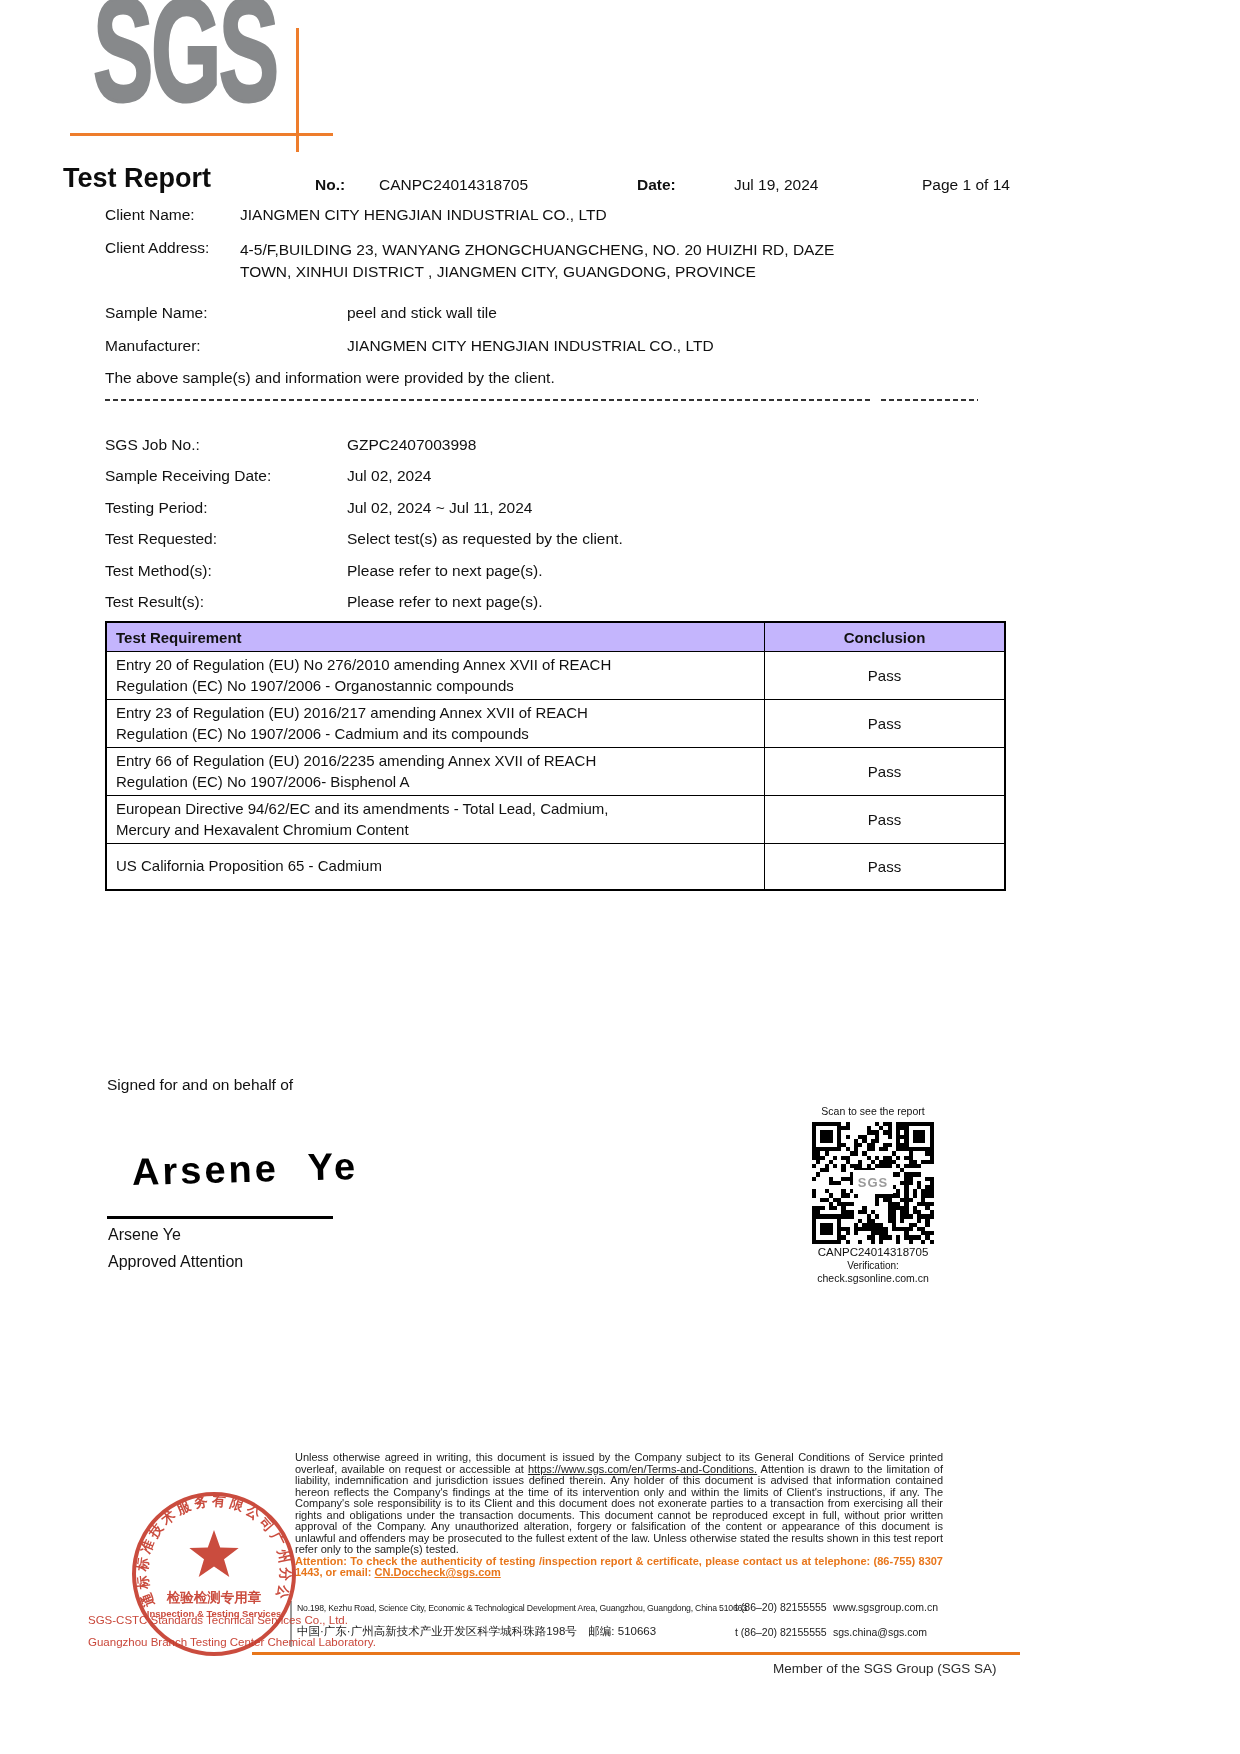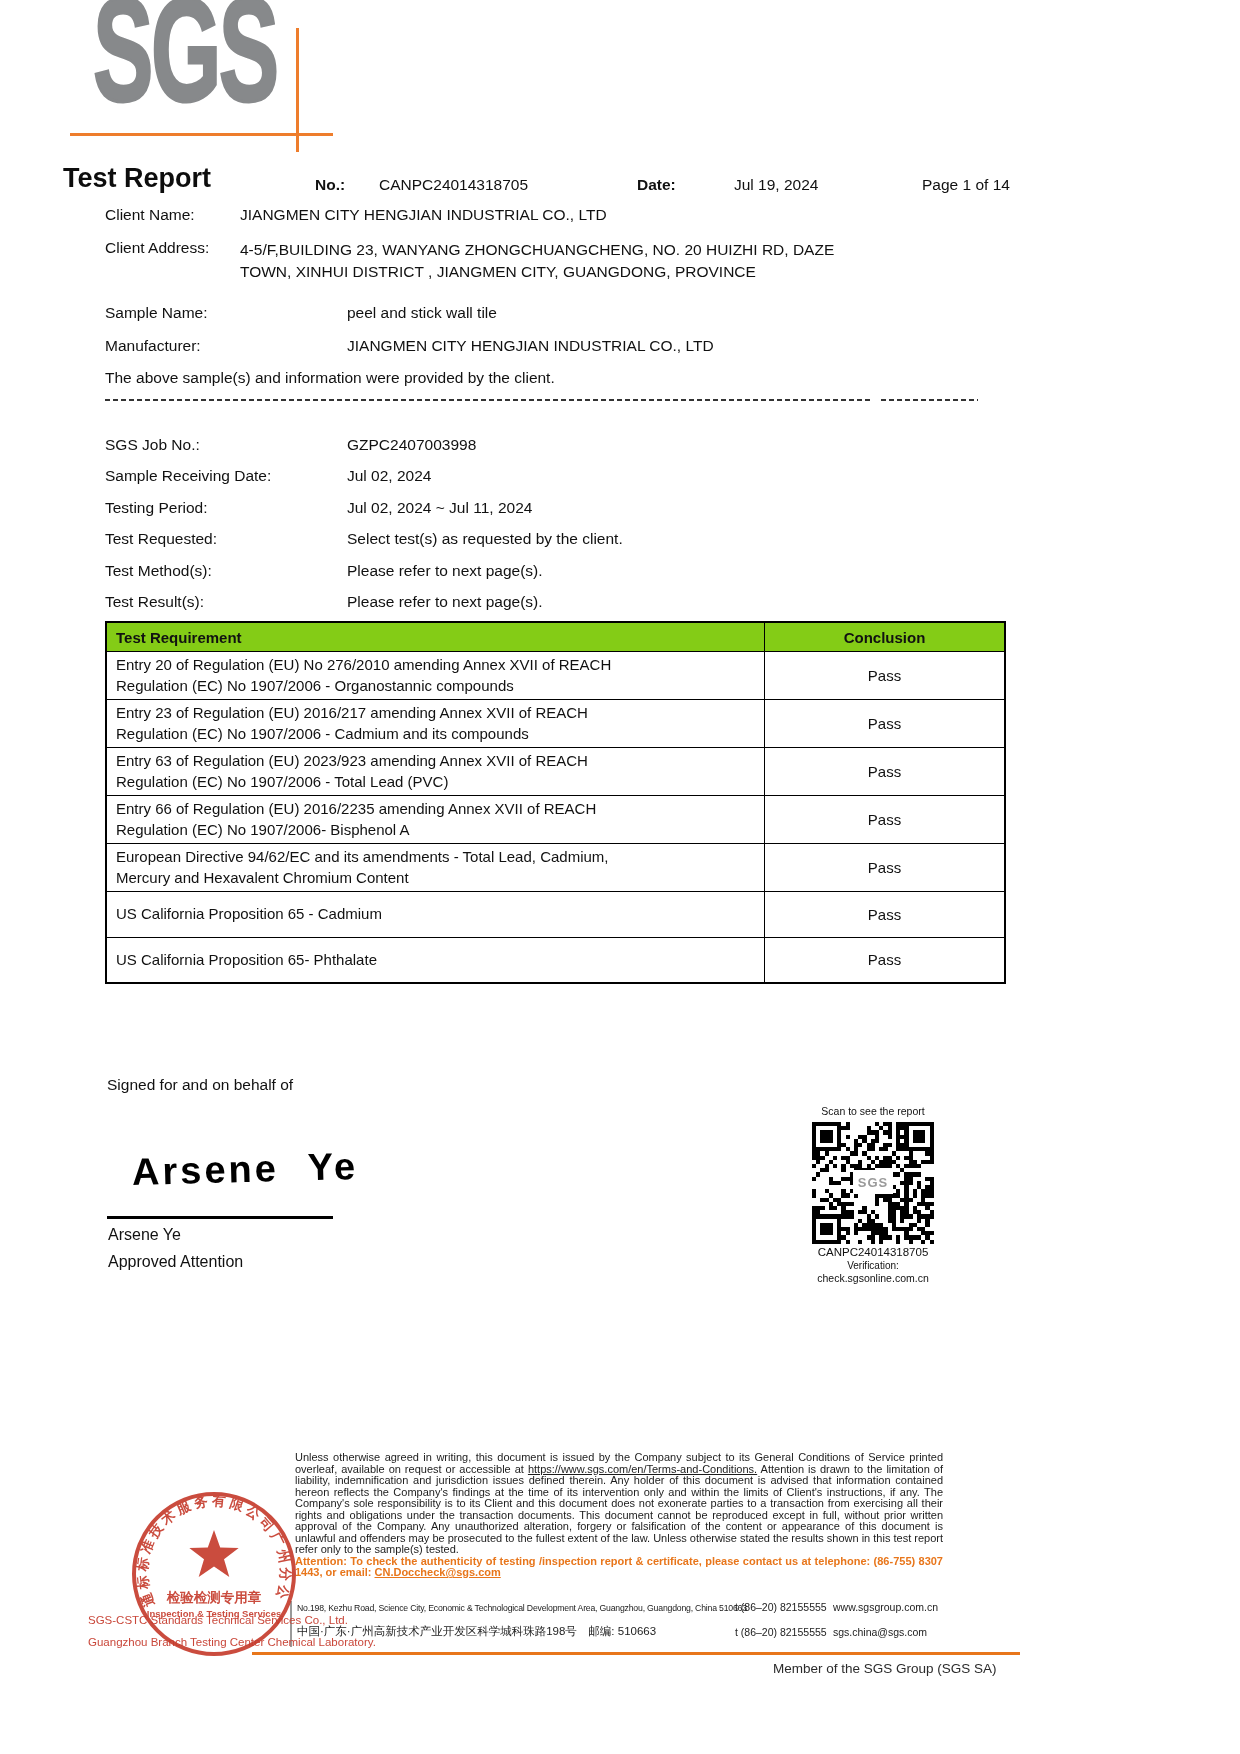--- a/index.html
+++ b/index.html
@@ -17,21 +17,21 @@
   .hf{position:absolute;font-size:15.5px;white-space:nowrap;}
   .b{font-weight:bold;}
   .kv-label{position:absolute;font-size:15.5px;white-space:nowrap;}
   .kv-value{position:absolute;font-size:15.5px;white-space:pre-line;}
   .dash{position:absolute;height:2px;
         background:repeating-linear-gradient(90deg,#333 0 5px,transparent 5px 8px);}
   
   .tbl-wrap{position:absolute;left:105px;top:621px;width:901px;}
   table.req{width:100%;border-collapse:collapse;border:2px solid #000;font-size:15px;}
   table.req th,table.req td{border:1px solid #000;padding:3px 9px;vertical-align:middle;}
-  table.req th{background:#84cc16;height:22px;}
+  table.req th{background:#c4b5fd;height:22px;}
   th.h-req{text-align:left;}
   th.h-con{text-align:center;width:221px;}
   td.c-req{line-height:20.5px;white-space:pre-line;}
   td.c-pass{text-align:center;}
   tr.tall td{padding-top:12px;padding-bottom:12px;}
   
   .sig-script{position:absolute;left:132px;top:1148px;font-family:cursive,sans-serif;
               font-size:38px;font-weight:bold;letter-spacing:3px;word-spacing:16px;
               transform:rotate(-1.5deg);color:#000;}
   .sig-line{position:absolute;left:107px;top:1216px;width:226px;height:2.5px;background:#000;}
@@ -113,40 +113,31 @@
         <td class="c-req">Entry 20 of Regulation (EU) No 276/2010 amending Annex XVII of REACH
 Regulation (EC) No 1907/2006 - Organostannic compounds</td>
         <td class="c-pass">Pass</td>
       </tr>
       <tr>
         <td class="c-req">Entry 23 of Regulation (EU) 2016/217 amending Annex XVII of REACH
 Regulation (EC) No 1907/2006 - Cadmium and its compounds</td>
         <td class="c-pass">Pass</td>
       </tr>
       <tr>
-        <td class="c-req">Entry 63 of Regulation (EU) 2023/923 amending Annex XVII of REACH
-Regulation (EC) No 1907/2006 - Total Lead (PVC)</td>
-        <td class="c-pass">Pass</td>
-      </tr>
-      <tr>
         <td class="c-req">Entry 66 of Regulation (EU) 2016/2235 amending Annex XVII of REACH
 Regulation (EC) No 1907/2006- Bisphenol A</td>
         <td class="c-pass">Pass</td>
       </tr>
       <tr>
         <td class="c-req">European Directive 94/62/EC and its amendments - Total Lead, Cadmium,
 Mercury and Hexavalent Chromium Content</td>
         <td class="c-pass">Pass</td>
       </tr>
       <tr class="tall">
         <td class="c-req">US California Proposition 65 - Cadmium</td>
-        <td class="c-pass">Pass</td>
-      </tr>
-      <tr class="tall">
-        <td class="c-req">US California Proposition 65- Phthalate</td>
         <td class="c-pass">Pass</td>
       </tr>
     </tbody>
       </table>
   </div>
 
   <span class="kv-value" style="left:107px;top:1076px;">Signed for and on behalf of</span>
   <span class="sig-script">Arsene Ye</span>
   <div class="sig-line"></div>
   <span class="kv-value" style="left:108px;top:1226px;font-size:16px;">Arsene Ye</span>

